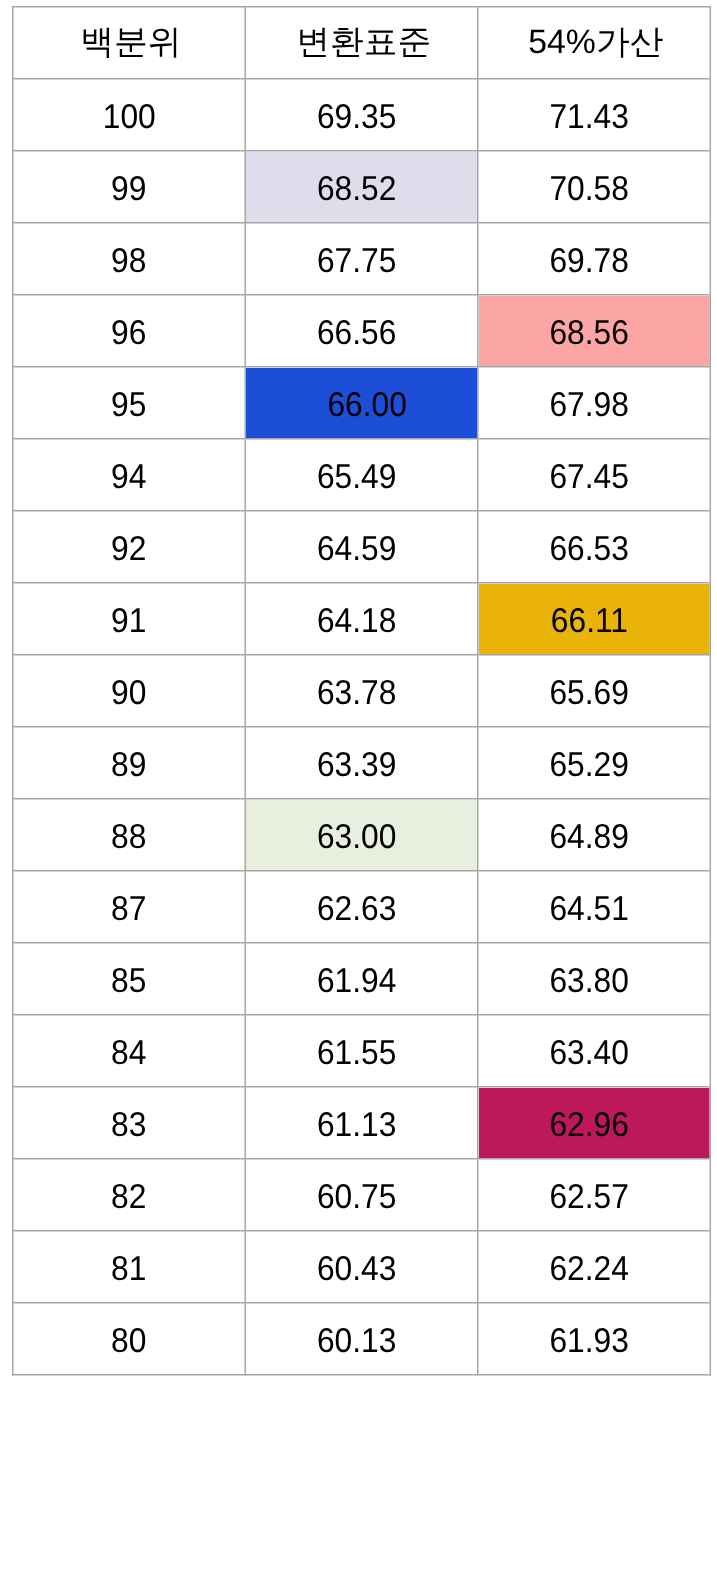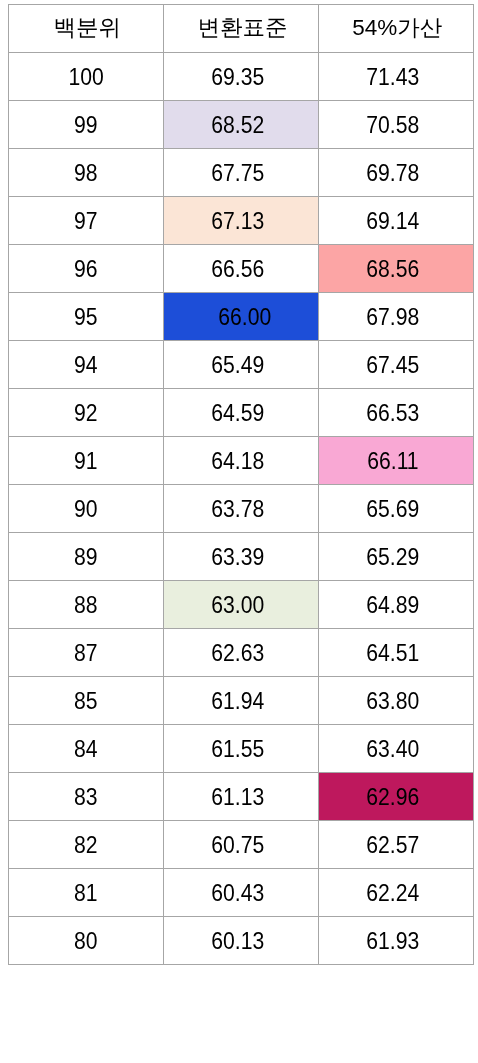--- a/index.html
+++ b/index.html
@@ -85,25 +85,20 @@
           <td><span class="txt">99</span></td>
           <td class="num" style="background: rgb(225, 220, 236);"><span class="txt">68.52</span></td>
           <td class="num"><span class="txt">70.58</span></td>
         </tr>
         <tr>
           <td><span class="txt">98</span></td>
           <td class="num"><span class="txt">67.75</span></td>
           <td class="num"><span class="txt">69.78</span></td>
         </tr>
         <tr>
-          <td><span class="txt">97</span></td>
-          <td class="num" style="background: rgb(251, 229, 214);"><span class="txt">67.13</span></td>
-          <td class="num"><span class="txt">69.14</span></td>
-        </tr>
-        <tr>
           <td><span class="txt">96</span></td>
           <td class="num"><span class="txt">66.56</span></td>
           <td class="num" style="background: #fca5a5;"><span class="txt">68.56</span></td>
         </tr>
         <tr>
           <td><span class="txt">95</span></td>
           <td class="num" style="background: #1d4ed8; padding-left: 13px;"><span class="txt">66.00</span></td>
           <td class="num"><span class="txt">67.98</span></td>
         </tr>
         <tr>
@@ -112,21 +107,21 @@
           <td class="num"><span class="txt">67.45</span></td>
         </tr>
         <tr>
           <td><span class="txt">92</span></td>
           <td class="num"><span class="txt">64.59</span></td>
           <td class="num"><span class="txt">66.53</span></td>
         </tr>
         <tr>
           <td><span class="txt">91</span></td>
           <td class="num"><span class="txt">64.18</span></td>
-          <td class="num" style="background: #f9a8d4; margin-left: 24px;"><span class="txt">66.11</span></td>
+          <td class="num" style="background: #eab308; margin-left: 24px;"><span class="txt">66.11</span></td>
         </tr>
         <tr>
           <td><span class="txt">90</span></td>
           <td class="num"><span class="txt">63.78</span></td>
           <td class="num"><span class="txt">65.69</span></td>
         </tr>
         <tr>
           <td><span class="txt">89</span></td>
           <td class="num"><span class="txt">63.39</span></td>
           <td class="num"><span class="txt">65.29</span></td>

